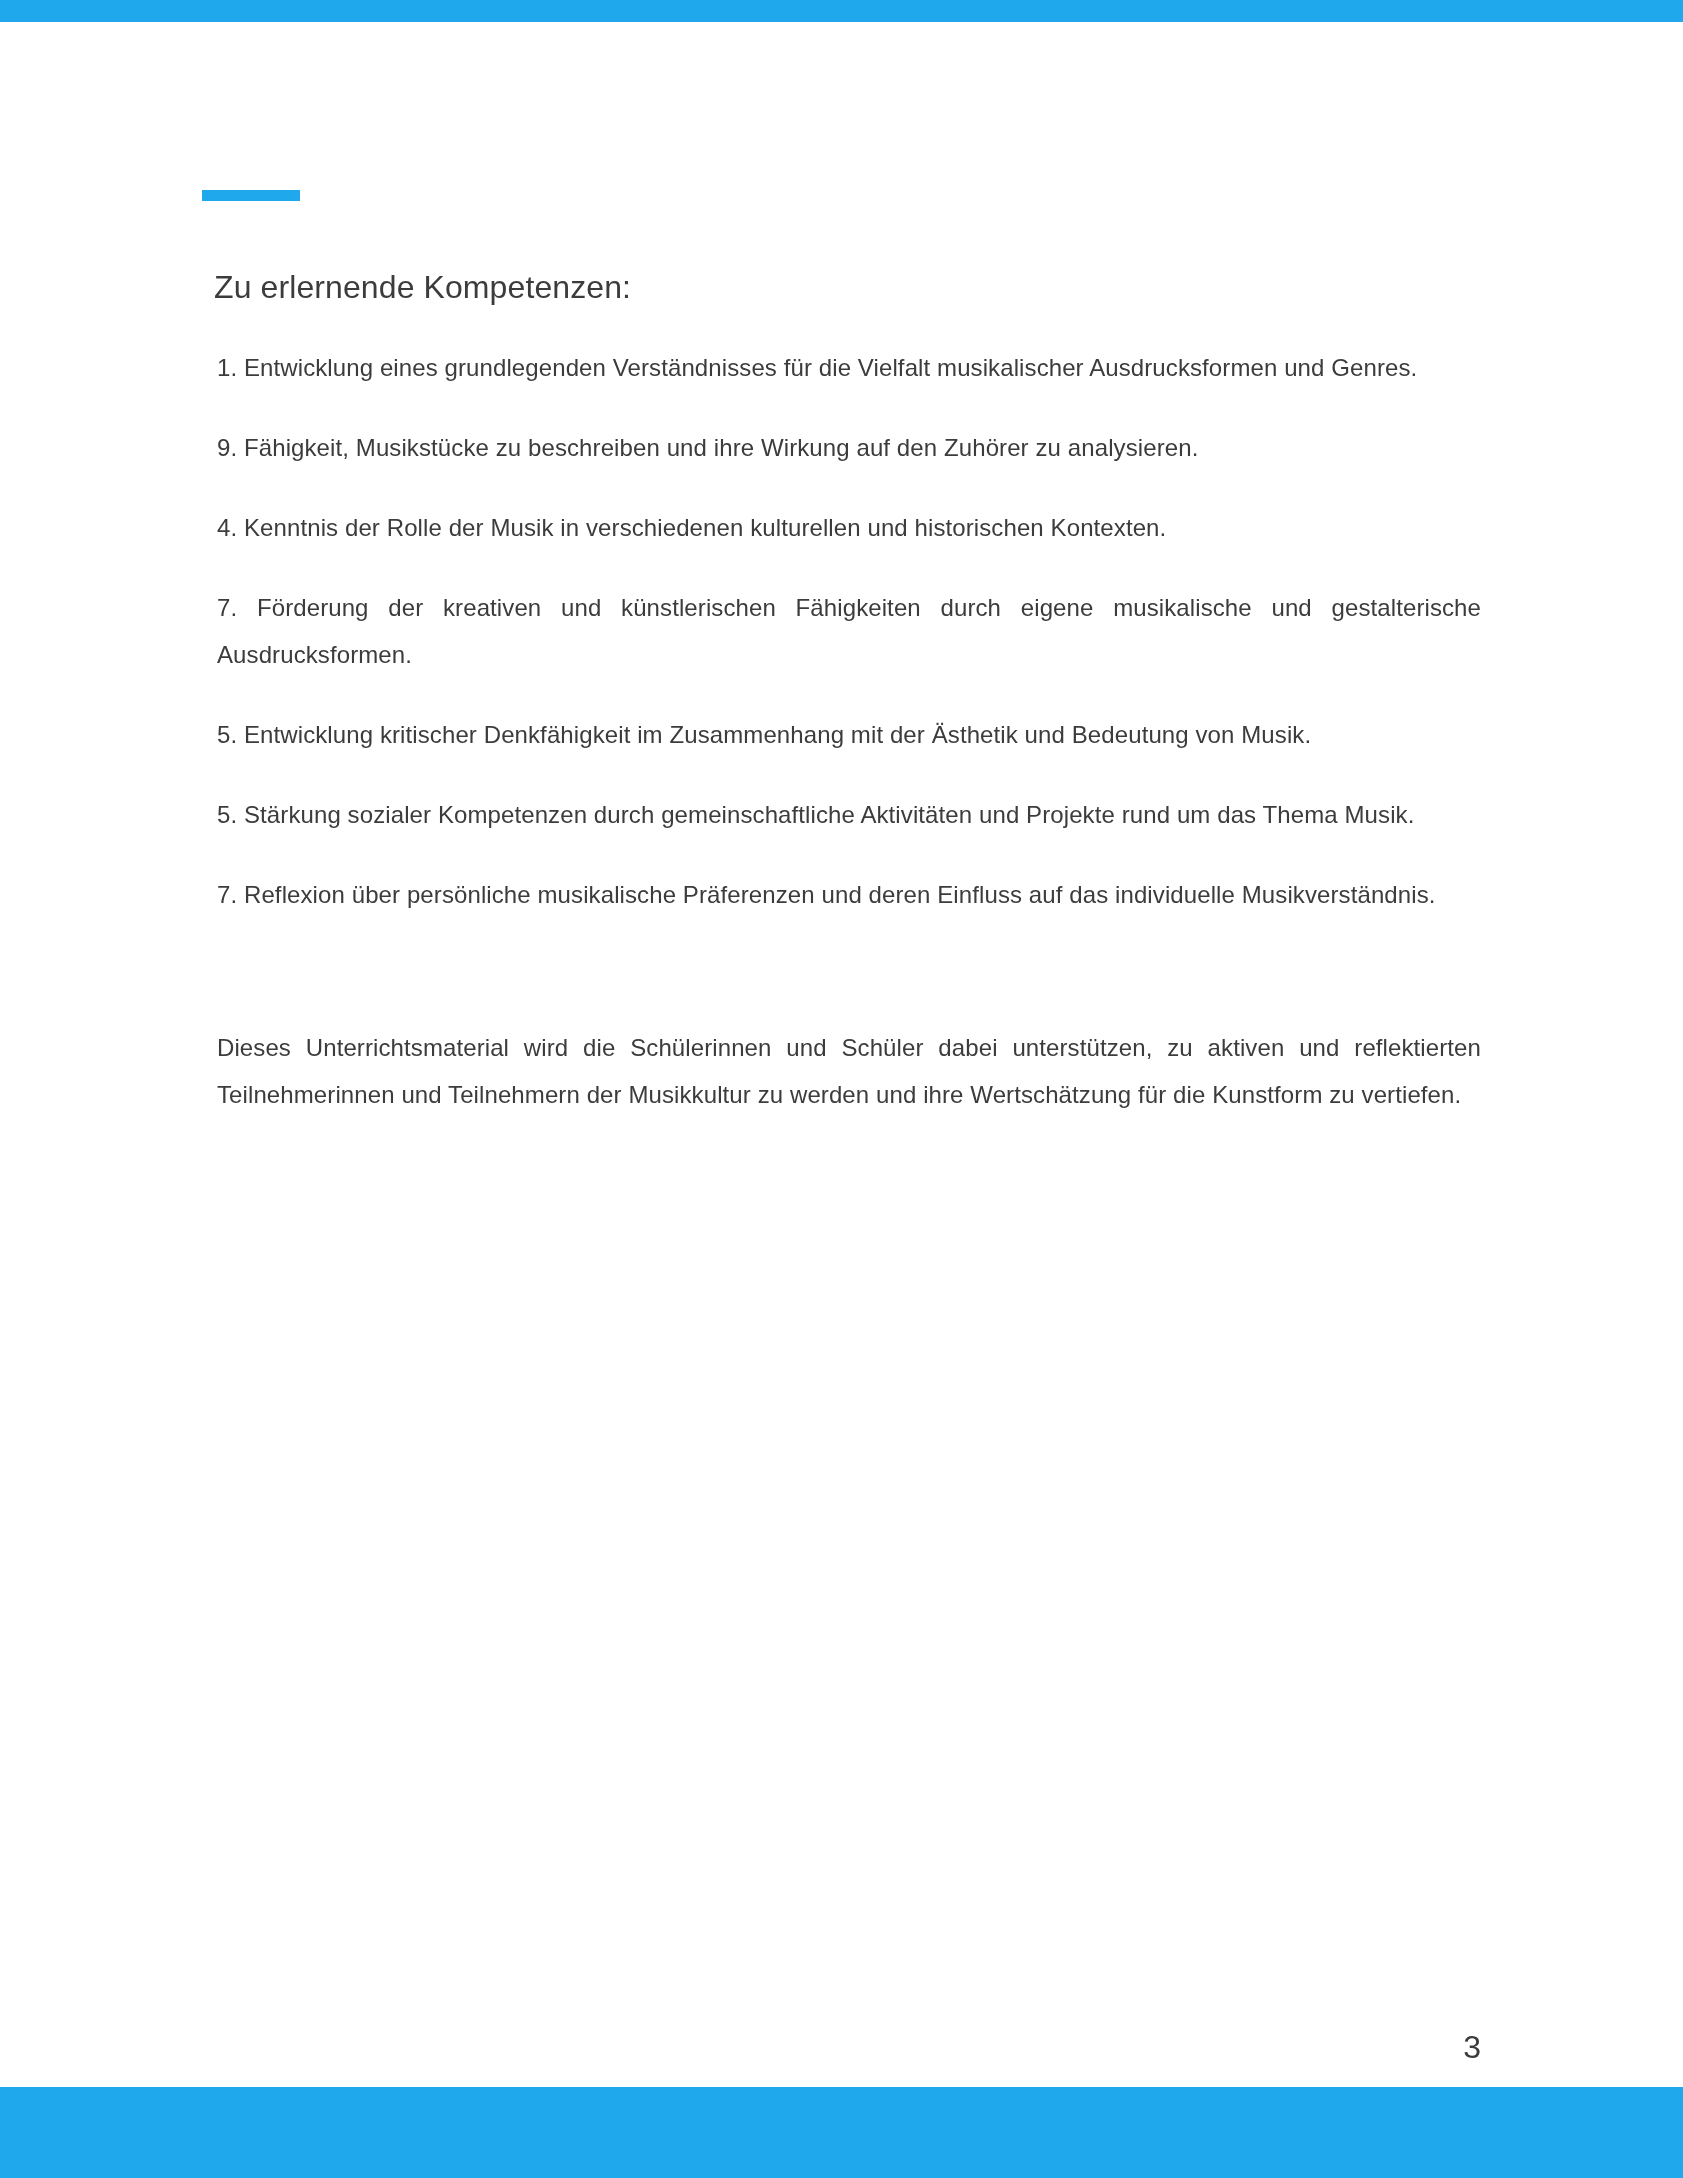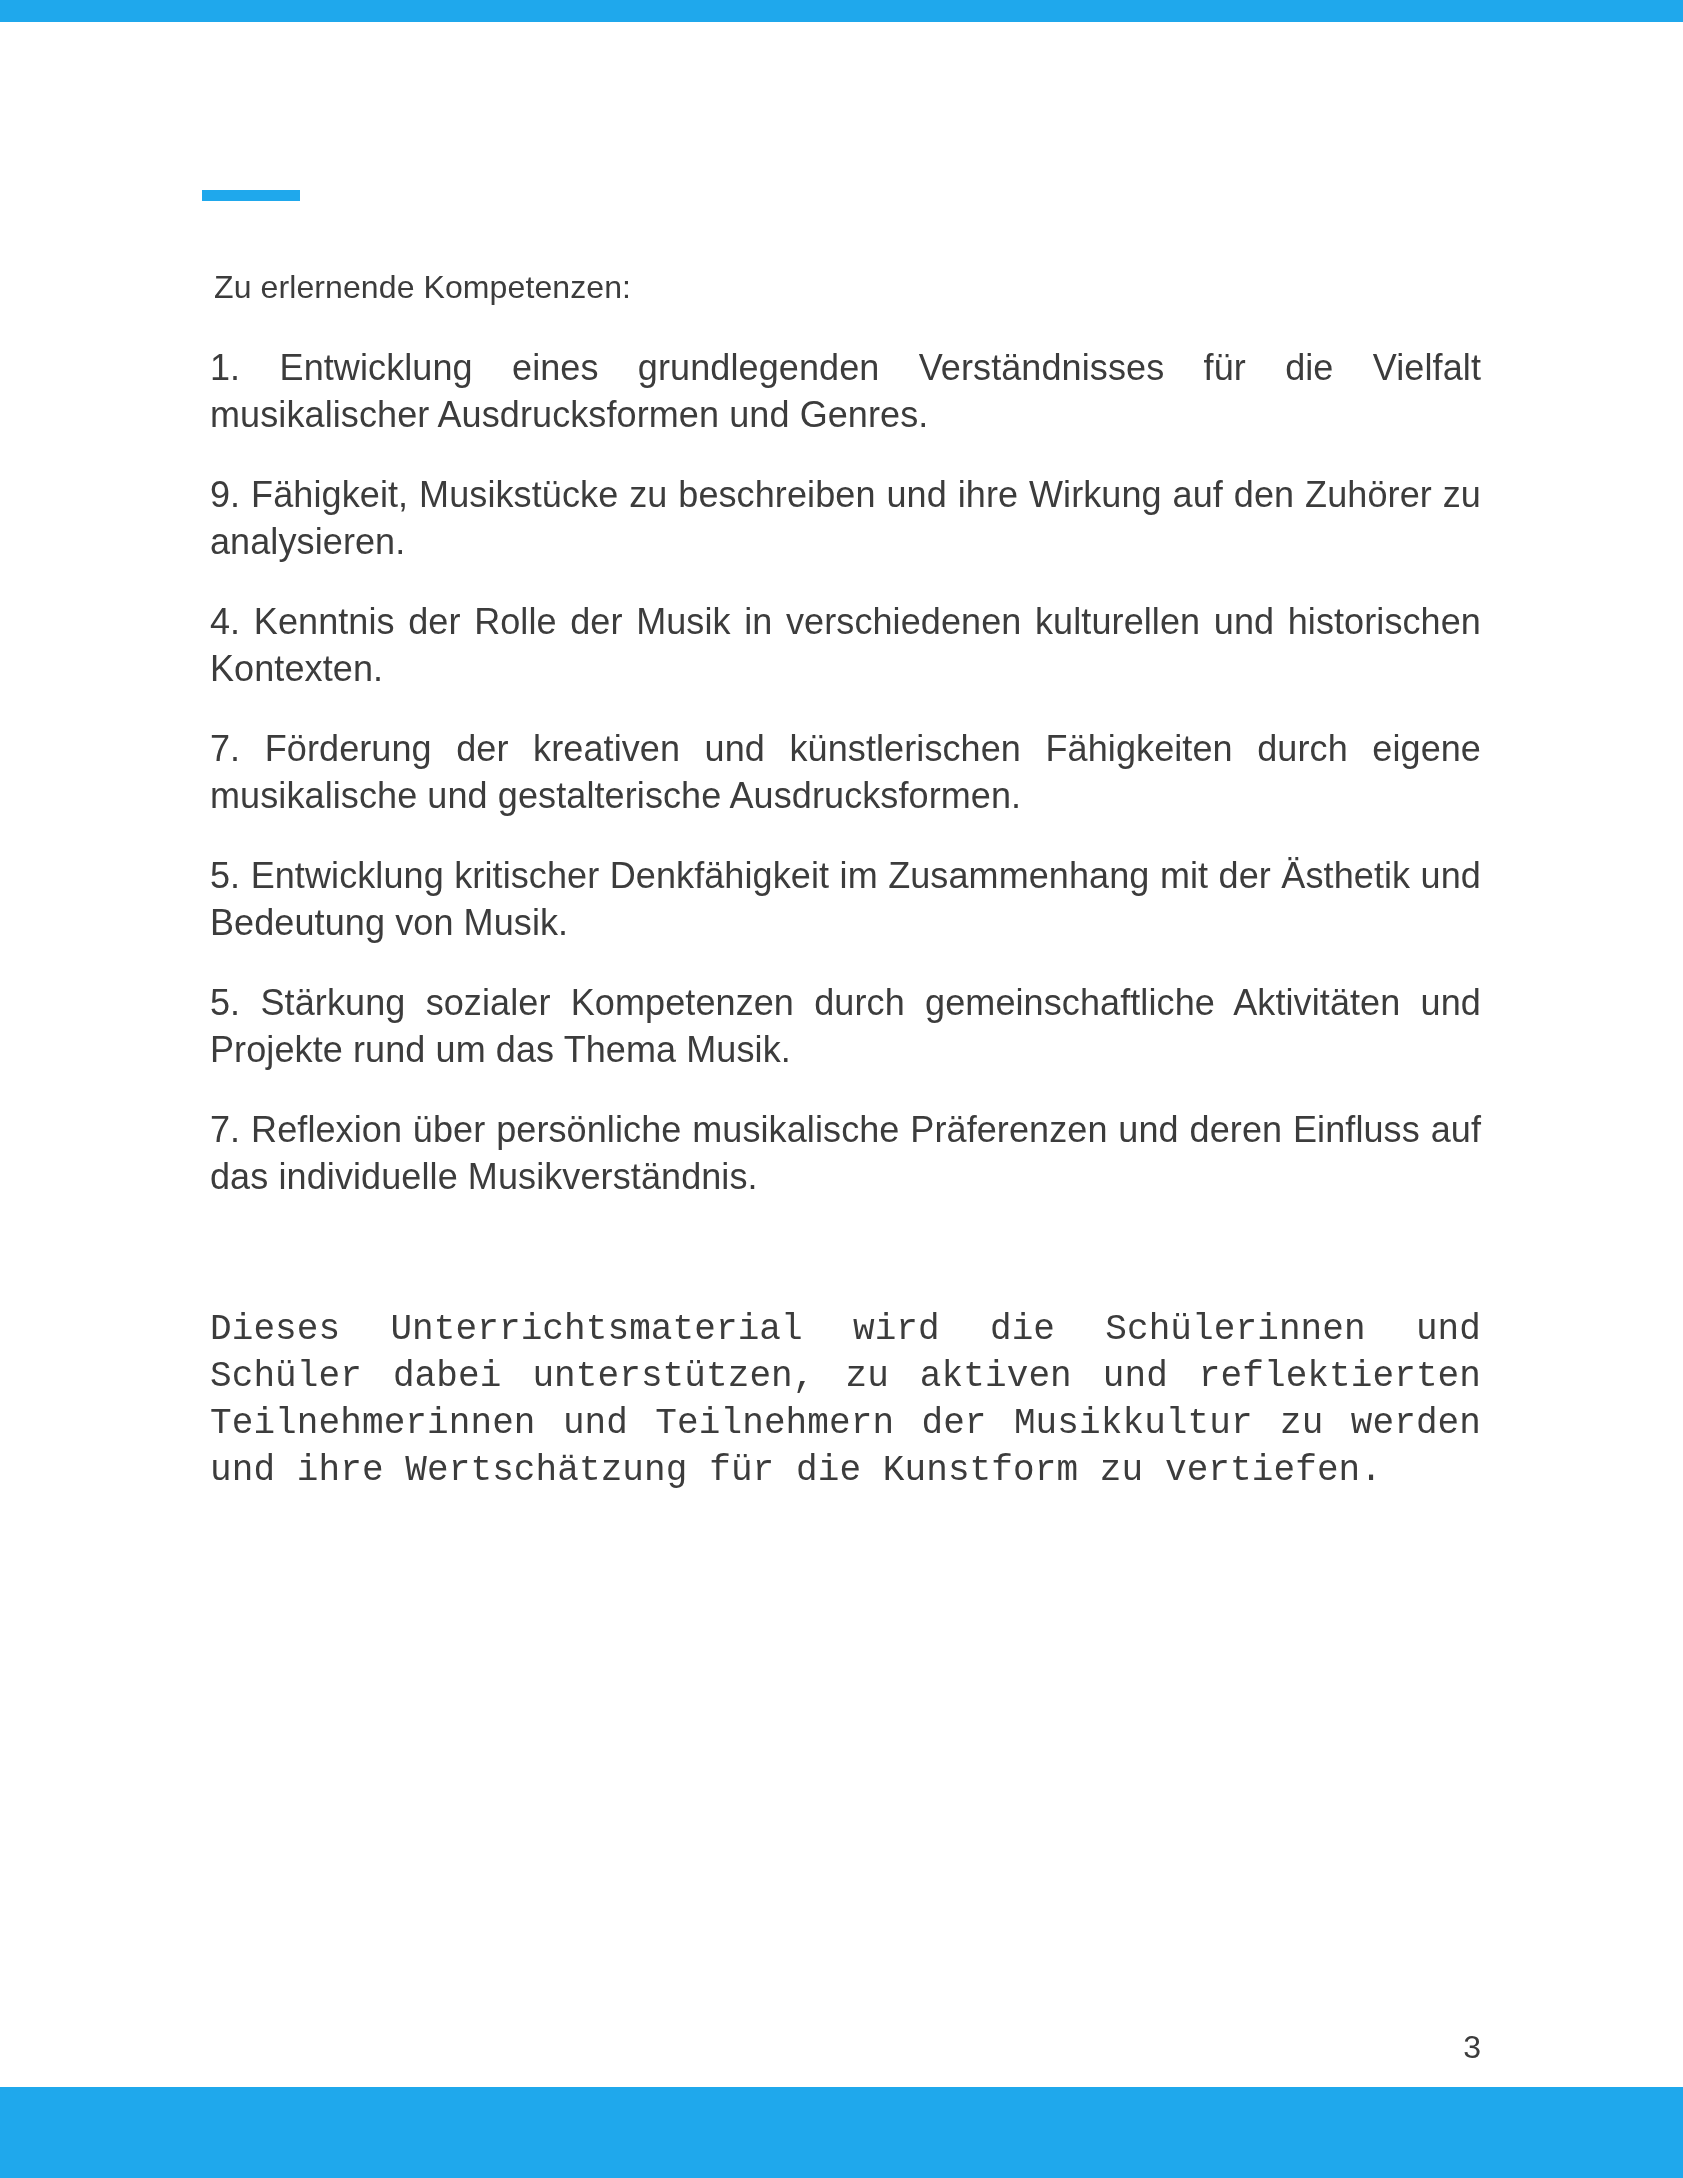--- a/index.html
+++ b/index.html
@@ -40,31 +40,30 @@
     width: 1279px;
   }
   .heading {
     margin: 12px;
     font-size: 32px;
     font-weight: 400;
     line-height: 47px;
     letter-spacing: 0.1px;
   }
   .item, .closing {
-    margin: 33px 0 0 8px;
-    font-size: 36px;
+    margin: 33px 0 0 15px;
+    font-size: 24px;
     font-weight: 400;
     line-height: 47px;
     letter-spacing: 0.1px;
     text-align: justify;
     text-justify: inter-word;
   }
   .closing {
     margin-top: 106px;
-    font-family: Liberation Mono, monospace;
   }
   .page-number {
     position: absolute;
     right: 202px;
     bottom: 115px;
     font-size: 32px;
     line-height: 1;
     color: var(--text-color);
   }
   .bottom-bar {

